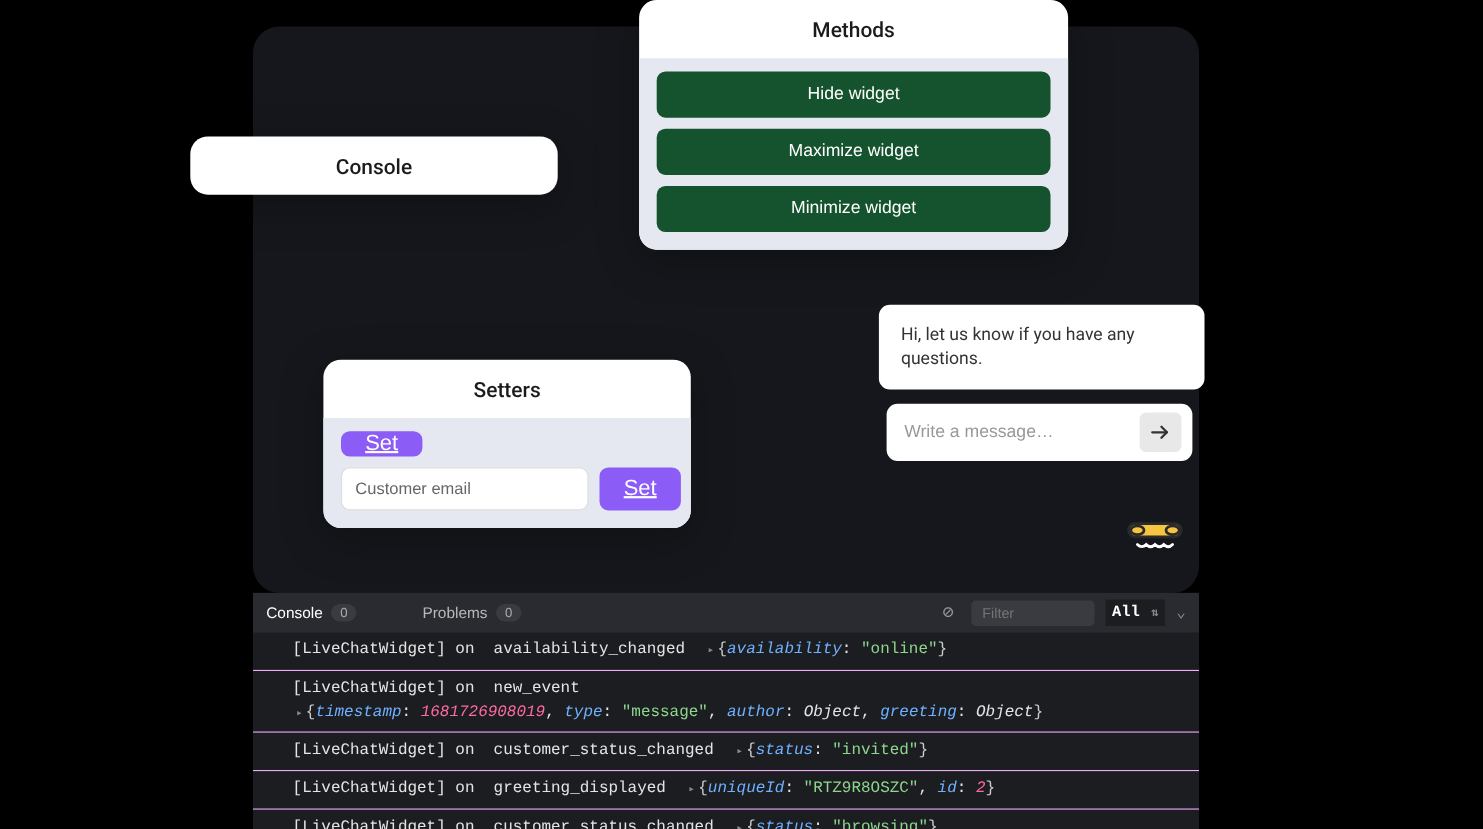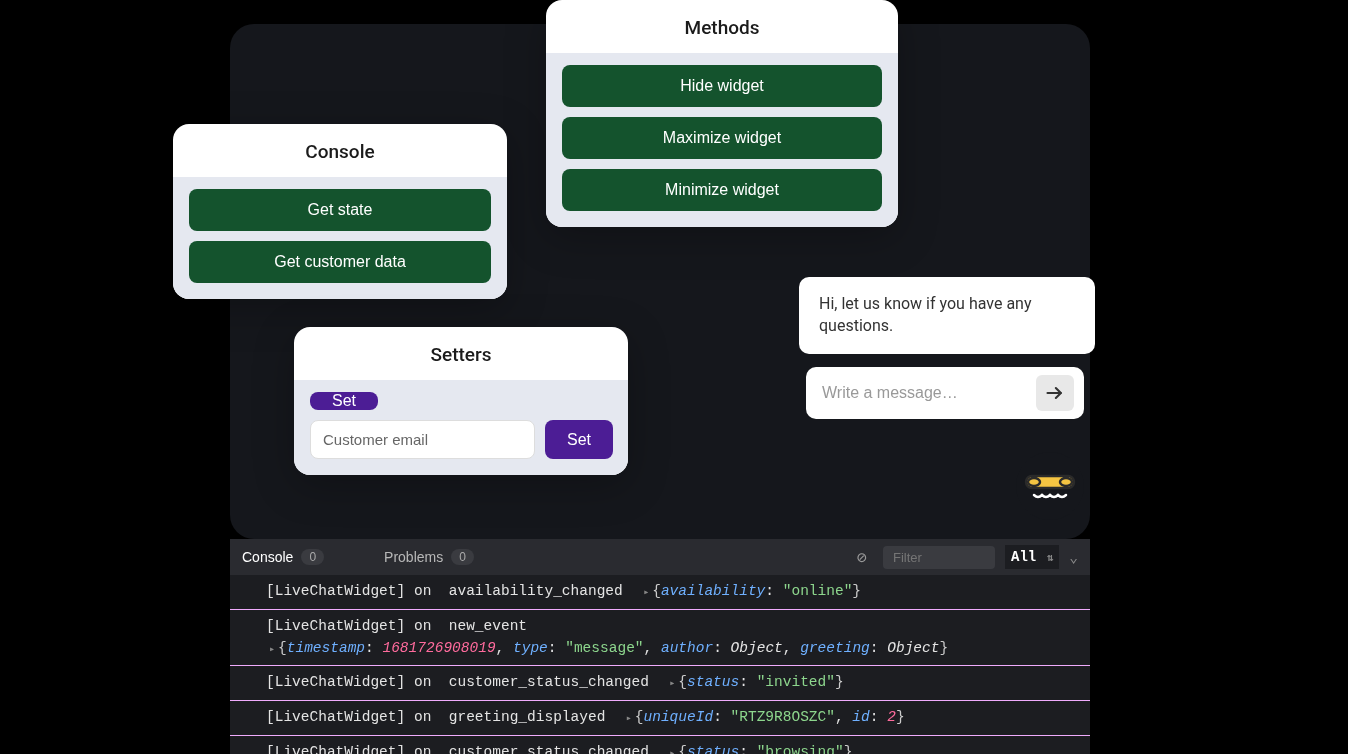--- a/index.html
+++ b/index.html
@@ -60,28 +60,29 @@
   flex: 1;
   background: #fff;
   border: 1px solid #ddd;
   border-radius: 8px;
   padding: 10px 12px;
   font-size: 15px;
   color: #444;
 }
 .setter-input::placeholder { color: #666; }
 .setter-btn {
-  background: #4c1d95;
+  background: #8b5cf6;
   color: #fff;
   border: none;
   border-radius: 8px;
   padding: 0 22px;
-  font-size: 16px;
+  font-size: 20px;
   font-weight: 500;
   cursor: pointer;
+  text-decoration: underline;
 }
 
 .chat-bubble {
   position: absolute;
   background: #fff;
   border-radius: 10px;
   padding: 16px 20px;
   font-size: 16px;
   line-height: 1.4;
   color: #333;
@@ -200,35 +201,31 @@
 .k-red { color: #ff6b9d; font-style: italic; }
 .k-green { color: #8dd68d; }
 .k-obj { color: #e4e4e4; font-style: italic; }
 .brace { color: #ccc; }
 </style>
 </head>
 <body>
 
 <div class="app-bg"></div>
 
-<div class="panel" style="left:546px; top:0; width:352px;">
+<div class="panel" style="left:581px; top:0; width:390px;">
   <div class="panel-title">Methods</div>
   <div class="panel-body">
     <button class="btn-blue">Hide widget</button>
     <button class="btn-blue">Maximize widget</button>
     <button class="btn-blue">Minimize widget</button>
   </div>
 </div>
 
 <div class="panel" style="left:173px; top:124px; width:334px;">
   <div class="panel-title">Console</div>
-  <div class="panel-body">
-    <button class="btn-blue">Get state</button>
-    <button class="btn-blue">Get customer data</button>
-  </div>
 </div>
 
 <div class="panel" style="left:294px; top:327px; width:334px;">
   <div class="panel-title">Setters</div>
   <div class="panel-body">
     <div class="setter-row">
       <button class="setter-btn">Set</button>
     </div>
     <div class="setter-row">
       <input class="setter-input" placeholder="Customer email" style="">

